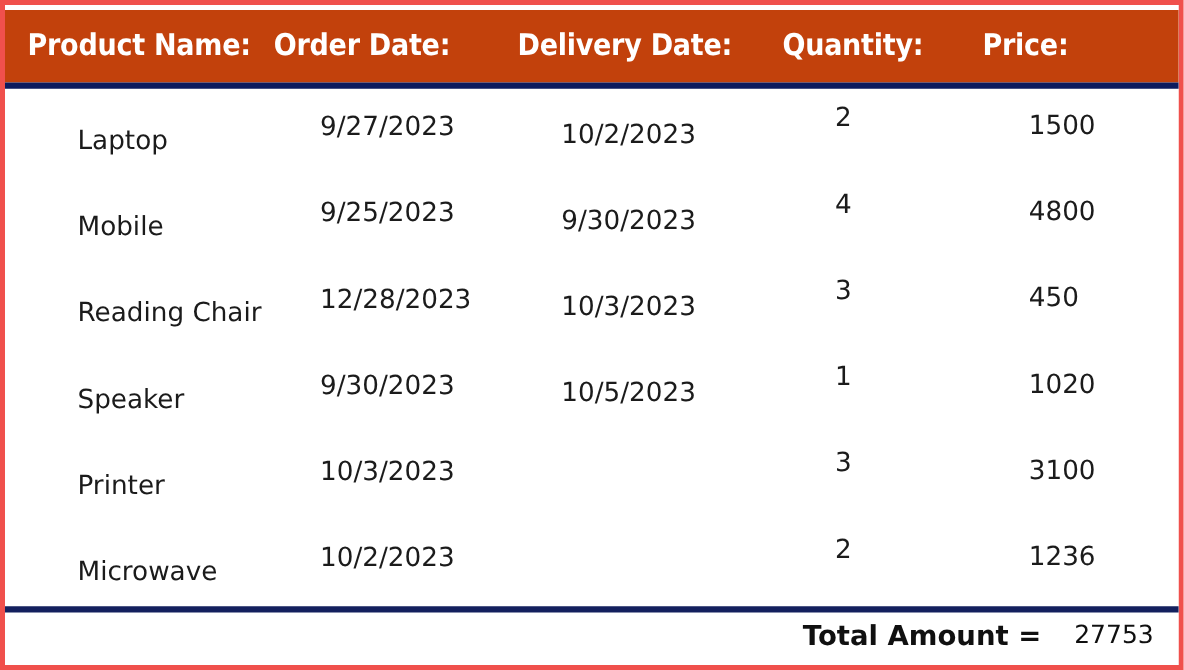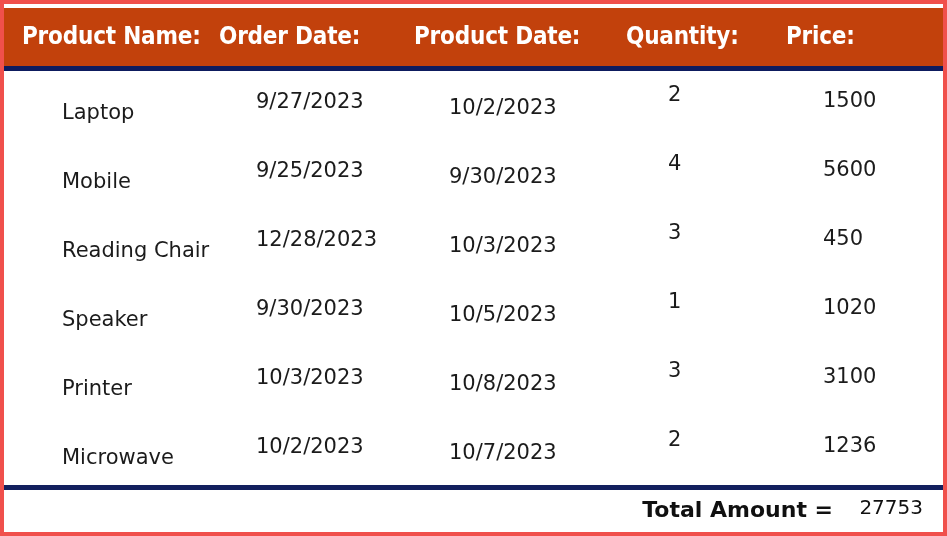--- a/index.html
+++ b/index.html
@@ -124,42 +124,42 @@
   }
 </style>
 </head>
 <body>
 
 <div id="screen">
 
   <div class="table-header">
     <span class="hcell hc0">Product Name:</span>
     <span class="hcell hc1">Order Date:</span>
-    <span class="hcell hc2">Product Date:</span>
+    <span class="hcell hc2">Delivery Date:</span>
     <span class="hcell hc3">Quantity:</span>
     <span class="hcell hc4">Price:</span>
   </div>
   <div class="header-rule"></div>
 
   <div class="rows">
 
     <div class="row" style="top:0px;">
       <span class="cell c-name">Laptop</span>
       <span class="cell c-order">9/27/2023</span>
       <span class="cell c-deliv">10/2/2023</span>
       <span class="cell c-qty">2</span>
       <span class="cell c-price">1500</span>
     </div>
 
     <div class="row" style="top:69px;">
       <span class="cell c-name">Mobile</span>
       <span class="cell c-order">9/25/2023</span>
       <span class="cell c-deliv">9/30/2023</span>
       <span class="cell c-qty">4</span>
-      <span class="cell c-price">5600</span>
+      <span class="cell c-price">4800</span>
     </div>
 
     <div class="row" style="top:138px;">
       <span class="cell c-name">Reading Chair</span>
       <span class="cell c-order">12/28/2023</span>
       <span class="cell c-deliv">10/3/2023</span>
       <span class="cell c-qty">3</span>
       <span class="cell c-price">450</span>
     </div>
 
@@ -167,29 +167,27 @@
       <span class="cell c-name">Speaker</span>
       <span class="cell c-order">9/30/2023</span>
       <span class="cell c-deliv">10/5/2023</span>
       <span class="cell c-qty">1</span>
       <span class="cell c-price">1020</span>
     </div>
 
     <div class="row" style="top:276px;">
       <span class="cell c-name">Printer</span>
       <span class="cell c-order">10/3/2023</span>
-      <span class="cell c-deliv">10/8/2023</span>
       <span class="cell c-qty">3</span>
       <span class="cell c-price">3100</span>
     </div>
 
     <div class="row" style="top:345px;">
       <span class="cell c-name">Microwave</span>
       <span class="cell c-order">10/2/2023</span>
-      <span class="cell c-deliv">10/7/2023</span>
       <span class="cell c-qty">2</span>
       <span class="cell c-price">1236</span>
     </div>
 
   </div>
 
   <div class="total-rule"></div>
   <div class="total-bar">
     <span class="total-label">Total Amount =</span>
     <span class="total-value">27753</span>

